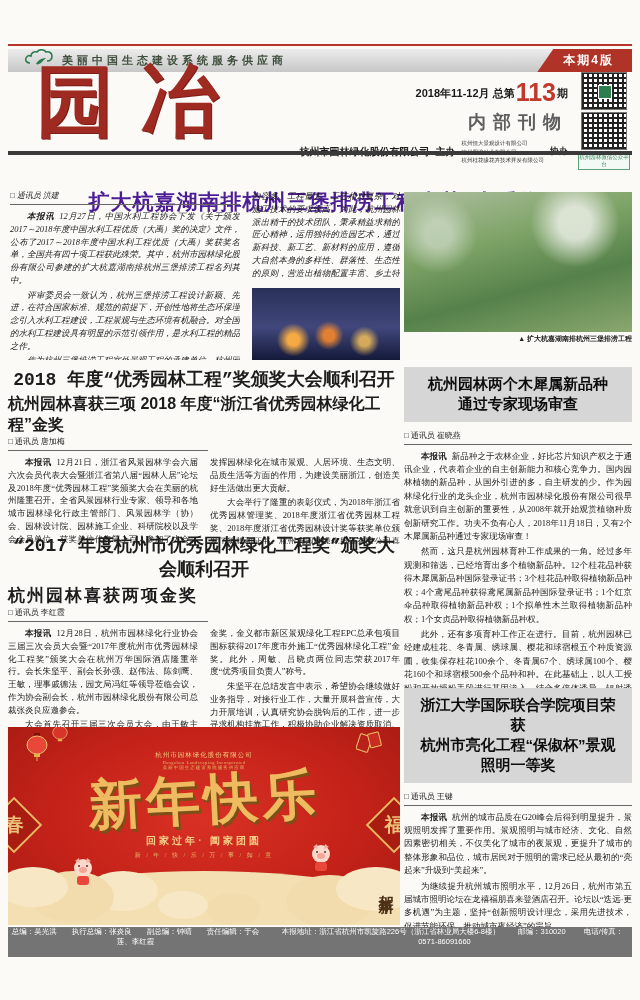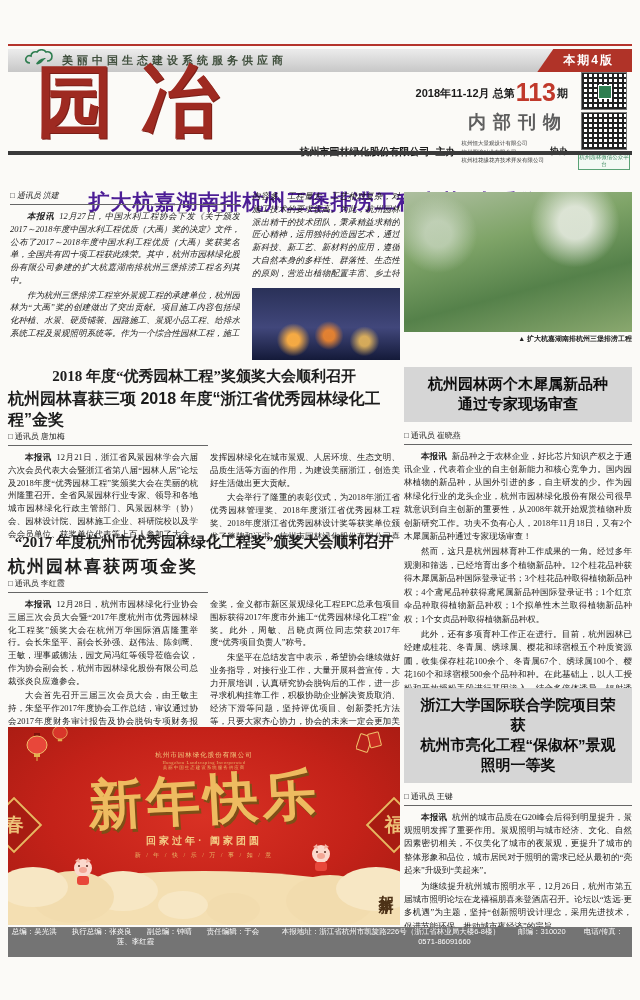--- a/index.html
+++ b/index.html
@@ -61,21 +61,21 @@
       linear-gradient(#2a3158 0%,#41477b 55%,#141a39 100%);}
   .lead-photo{position:absolute;left:404px;top:192px;width:228px;}
   .photo-aerial{width:228px;height:140px;
     background:
       radial-gradient(circle at 75% 22%,rgba(235,238,230,.85) 0 8%,transparent 22%),
       radial-gradient(circle at 15% 30%,rgba(220,228,215,.6) 0 6%,transparent 18%),
       linear-gradient(165deg,#aebfa0 0%,#7fa468 35%,#55814a 65%,#8aa86f 100%);}
   .photo-caption{font-size:7px;font-weight:bold;color:#222;text-align:right;margin-top:2px;}
 
   
-  .kicker{text-align:center;font-size:15px;font-weight:bold;font-family:Liberation Serif, serif;}
+  .kicker{text-align:center;font-size:18px;font-weight:bold;font-family:Liberation Mono, monospace;}
   .sec-headline{font-weight:bold;font-family:"Liberation Sans",sans-serif;margin-top:3px;}
   .sec2{position:absolute;left:8px;top:367px;width:392px;}
   .sec2 .sec-headline{font-size:16px;}
   .sec3{position:absolute;left:8px;top:533px;width:392px;}
   .sec3 .sec-headline{font-size:17px;letter-spacing:2px;}
   .cols{display:flex;gap:12px;margin-top:2px;}
   .cols .col{flex:1;overflow:hidden;}
   .sec2 .cols{height:88px;}
   .sec3 .cols{height:128px;}
   .sec-byline-wrap{width:200px;}
@@ -170,20 +170,21 @@
     <div class="qr-caption">杭州园林微信公众平台</div>
   </div>
 
   <div class="main-rule"></div>
 
   <div class="headline-xl">扩大杭嘉湖南排杭州三堡排涝工程喜获“大禹奖”</div>
   <div class="lead-body">
     <div class="lead-c1">
       <div class="byline">□ 通讯员 洪建</div>
       <p class="para"><b class="leadin">本报讯</b><span>12月27日，中国水利工程协会下发《关于颁发2017～2018年度中国水利工程优质（大禹）奖的决定》文件，公布了2017～2018年度中国水利工程优质（大禹）奖获奖名单，全国共有四十项工程获此殊荣。其中，杭州市园林绿化股份有限公司参建的扩大杭嘉湖南排杭州三堡排涝工程名列其中。</span></p>
+      <p class="para">评审委员会一致认为，杭州三堡排涝工程设计新颖、先进，在符合国家标准、规范的前提下，开创性地将生态环保理念引入水利工程建设，工程景观与生态环境有机融合。对全国的水利工程建设具有明显的示范引领作用，是水利工程的精品之作。</p>
       <p class="para">作为杭州三堡排涝工程室外景观工程的承建单位，杭州园林为“大禹”奖的创建做出了突出贡献。项目施工内容包括绿化种植、水景、硬质铺装、园路施工、景观小品工程、给排水系统工程及景观照明系统等。作为一个综合性园林工程，施工</p>
     </div>
     <div class="lead-c2">
       <div class="lead-c2-text">
         <p class="para cont">内容多、工程量大、工艺相对复杂，对施工技术的要求较高。为此，杭州园林派出精干的技术团队，秉承精益求精的匠心精神，运用独特的造园艺术，通过新科技、新工艺、新材料的应用，遵循大自然本身的多样性、群落性、生态性的原则，营造出植物配置丰富、乡土特色明显、层次错落有致、四季景观分明的园林美景。将自然景观与人文景观有机融合，成就又一园林佳作。</p>
       </div>
       <div class="photo-night"></div>
     </div>
   </div>
   <div class="lead-photo">

